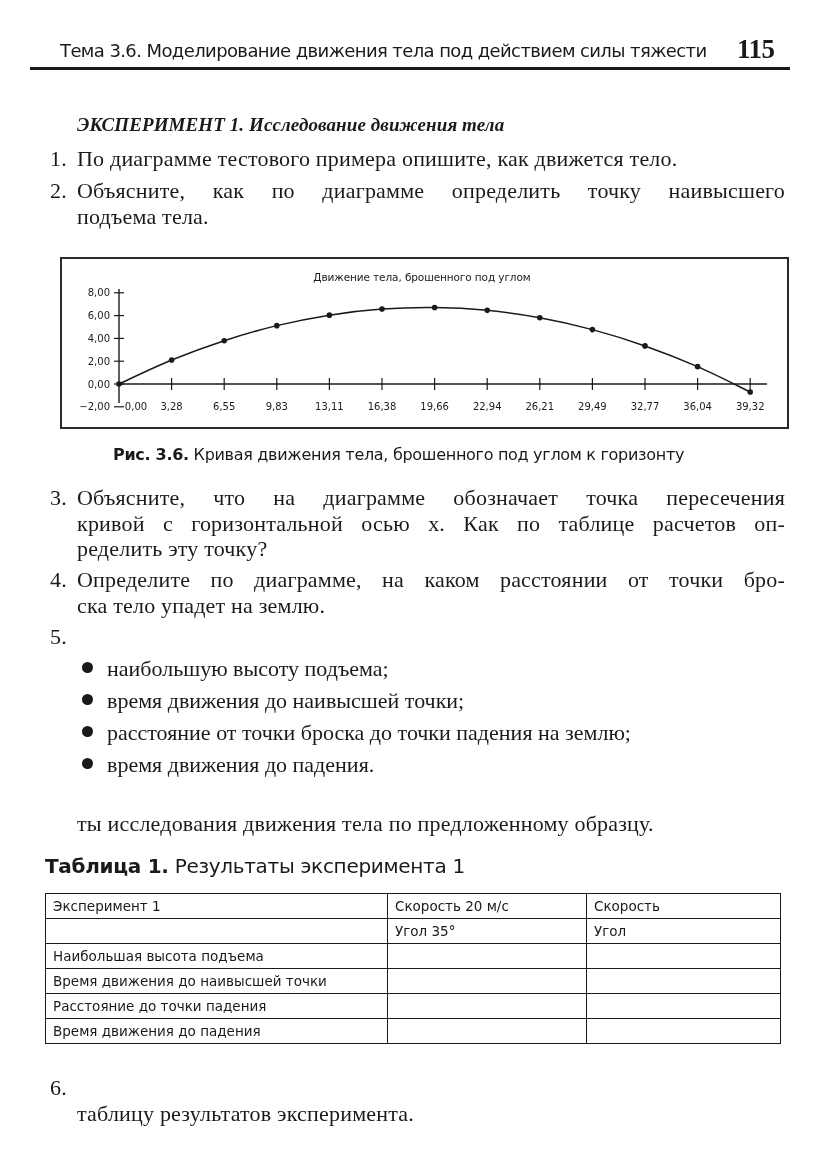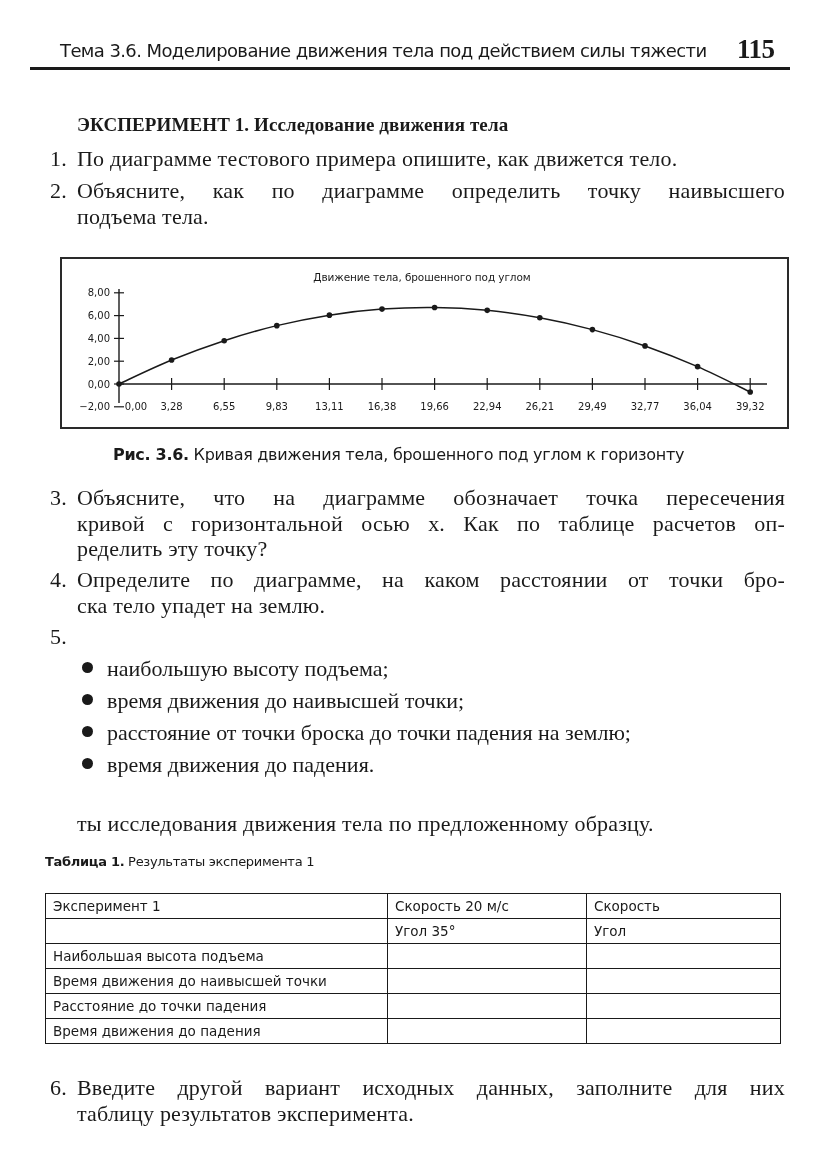--- a/index.html
+++ b/index.html
@@ -3,34 +3,34 @@
 <meta charset="utf-8">
 <style>
   html, body { margin:0; padding:0; background:#ffffff; }
   body { width:829px; height:1168px; position:relative; overflow:hidden; color:#1a1a1a; }
   .abs { position:absolute; }
   .sans { font-family:"DejaVu Sans", "Liberation Sans", sans-serif; }
   .serif { font-family:"Liberation Serif", "DejaVu Serif", serif; }
   .header-title { left:28px; top:40px; font-size:18px; letter-spacing:-0.6px; white-space:nowrap;margin-left:32px; }
   .page-num { left:737px; top:34px; font-size:27px; font-weight:bold; letter-spacing:-0.5px; }
   .header-rule { left:30px; top:67px; width:760px; height:3px; background:#1a1a1a; }
-  .heading { left:77px; top:114px; font-size:19px; font-weight:bold; white-space:nowrap; letter-spacing:0.1px; }
+  .heading { left:77px; top:114px; font-size:19px; font-weight:bold; white-space:nowrap; letter-spacing:0.1px;font-style:italic; }
   .q { font-size:22px; line-height:25.5px; letter-spacing:0.2px; }
   .q .num { position:absolute; left:0; top:0; }
   .q .txt { position:absolute; left:27px; top:0; white-space:nowrap; }
   .q-block { left:50px; width:735px; }
   .justify { text-align:justify; text-align-last:justify; width:708px; }
   .chart-box { left:48px; top:257px; width:729px; height:172px; border:2px solid #2a2a2a; box-sizing:border-box;margin-left:12px; }
   .chart-title { font-size:10.5px; letter-spacing:-0.1px; }
   .caption { left:113px; top:445px; font-size:16px; white-space:nowrap; letter-spacing:-0.3px; }
   .caption b { font-weight:bold; }
   .bullet-item { left:80px; font-size:22px; line-height:25px; white-space:nowrap; }
   .bullet-item .dot { position:absolute; left:2px; top:6px; width:11px; height:11px; border-radius:50%; background:#1a1a1a; }
   .bullet-item .txt { position:absolute; left:27px; top:0; }
-  .table-title { left:45px; top:854px; font-size:13px; white-space:nowrap; letter-spacing:-0.3px; }
+  .table-title { left:45px; top:854px; font-size:20px; white-space:nowrap; letter-spacing:-0.3px; }
   .table-title b { font-weight:bold; }
   table.results { position:absolute; left:45px; top:893px; width:736px; border-collapse:collapse; font-size:13.5px; }
   table.results td { border:1.5px solid #1a1a1a; height:25px; padding:0 0 0 7px; box-sizing:border-box; white-space:nowrap; vertical-align:middle; }
   table.results td.c1 { width:342px; }
   table.results td.c2 { width:199px; }
 </style>
 </head>
 <body>
 
 <div class="abs sans header-title">Тема 3.6. Моделирование движения тела под действием силы тяжести</div>
@@ -193,15 +193,14 @@
     <tr>
       <td class="c1">Время движения до падения</td>
       <td class="c2"></td>
       <td></td>
     </tr>
   </tbody>
 </table>
 
 <div class="abs serif q q-block" style="top:1075px;height:52px;">
   <span class="num">6.</span>
-  <span class="txt justify">Введите другой вариант исходных данных, заполните для них</span>
   <span class="txt" style="top:25.5px;">таблицу результатов эксперимента.</span>
 </div>
 
 </body></html>

